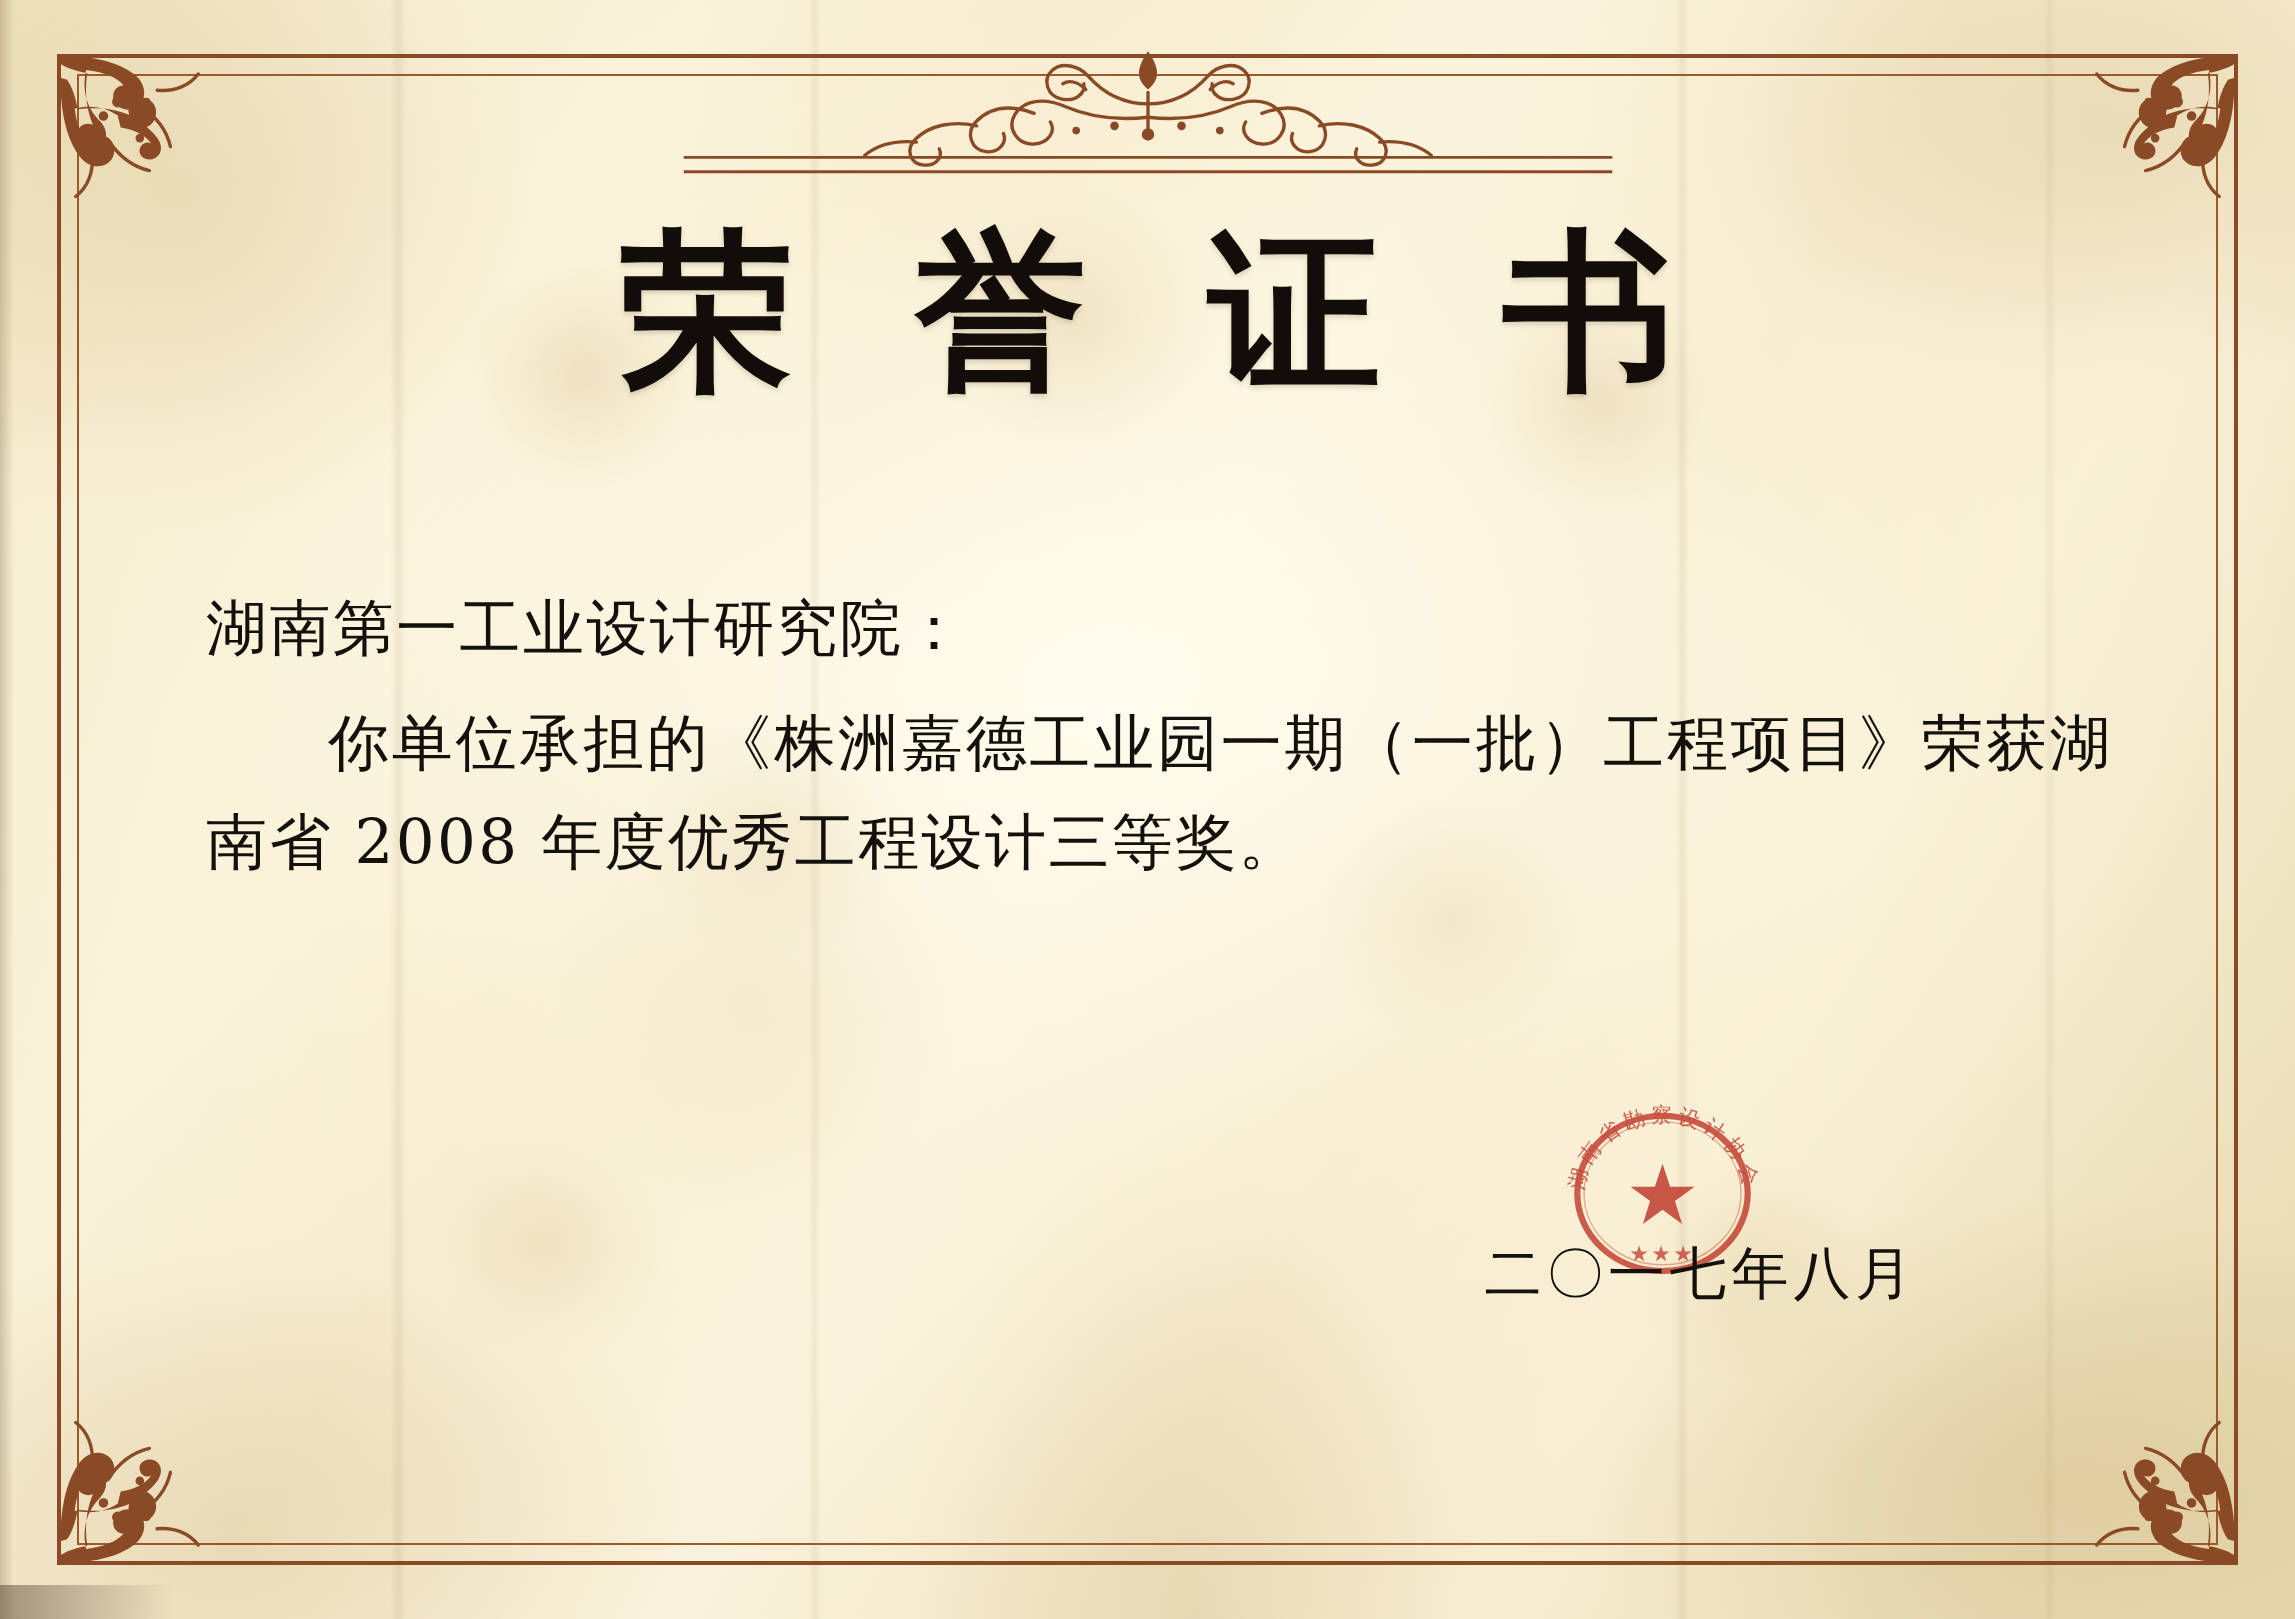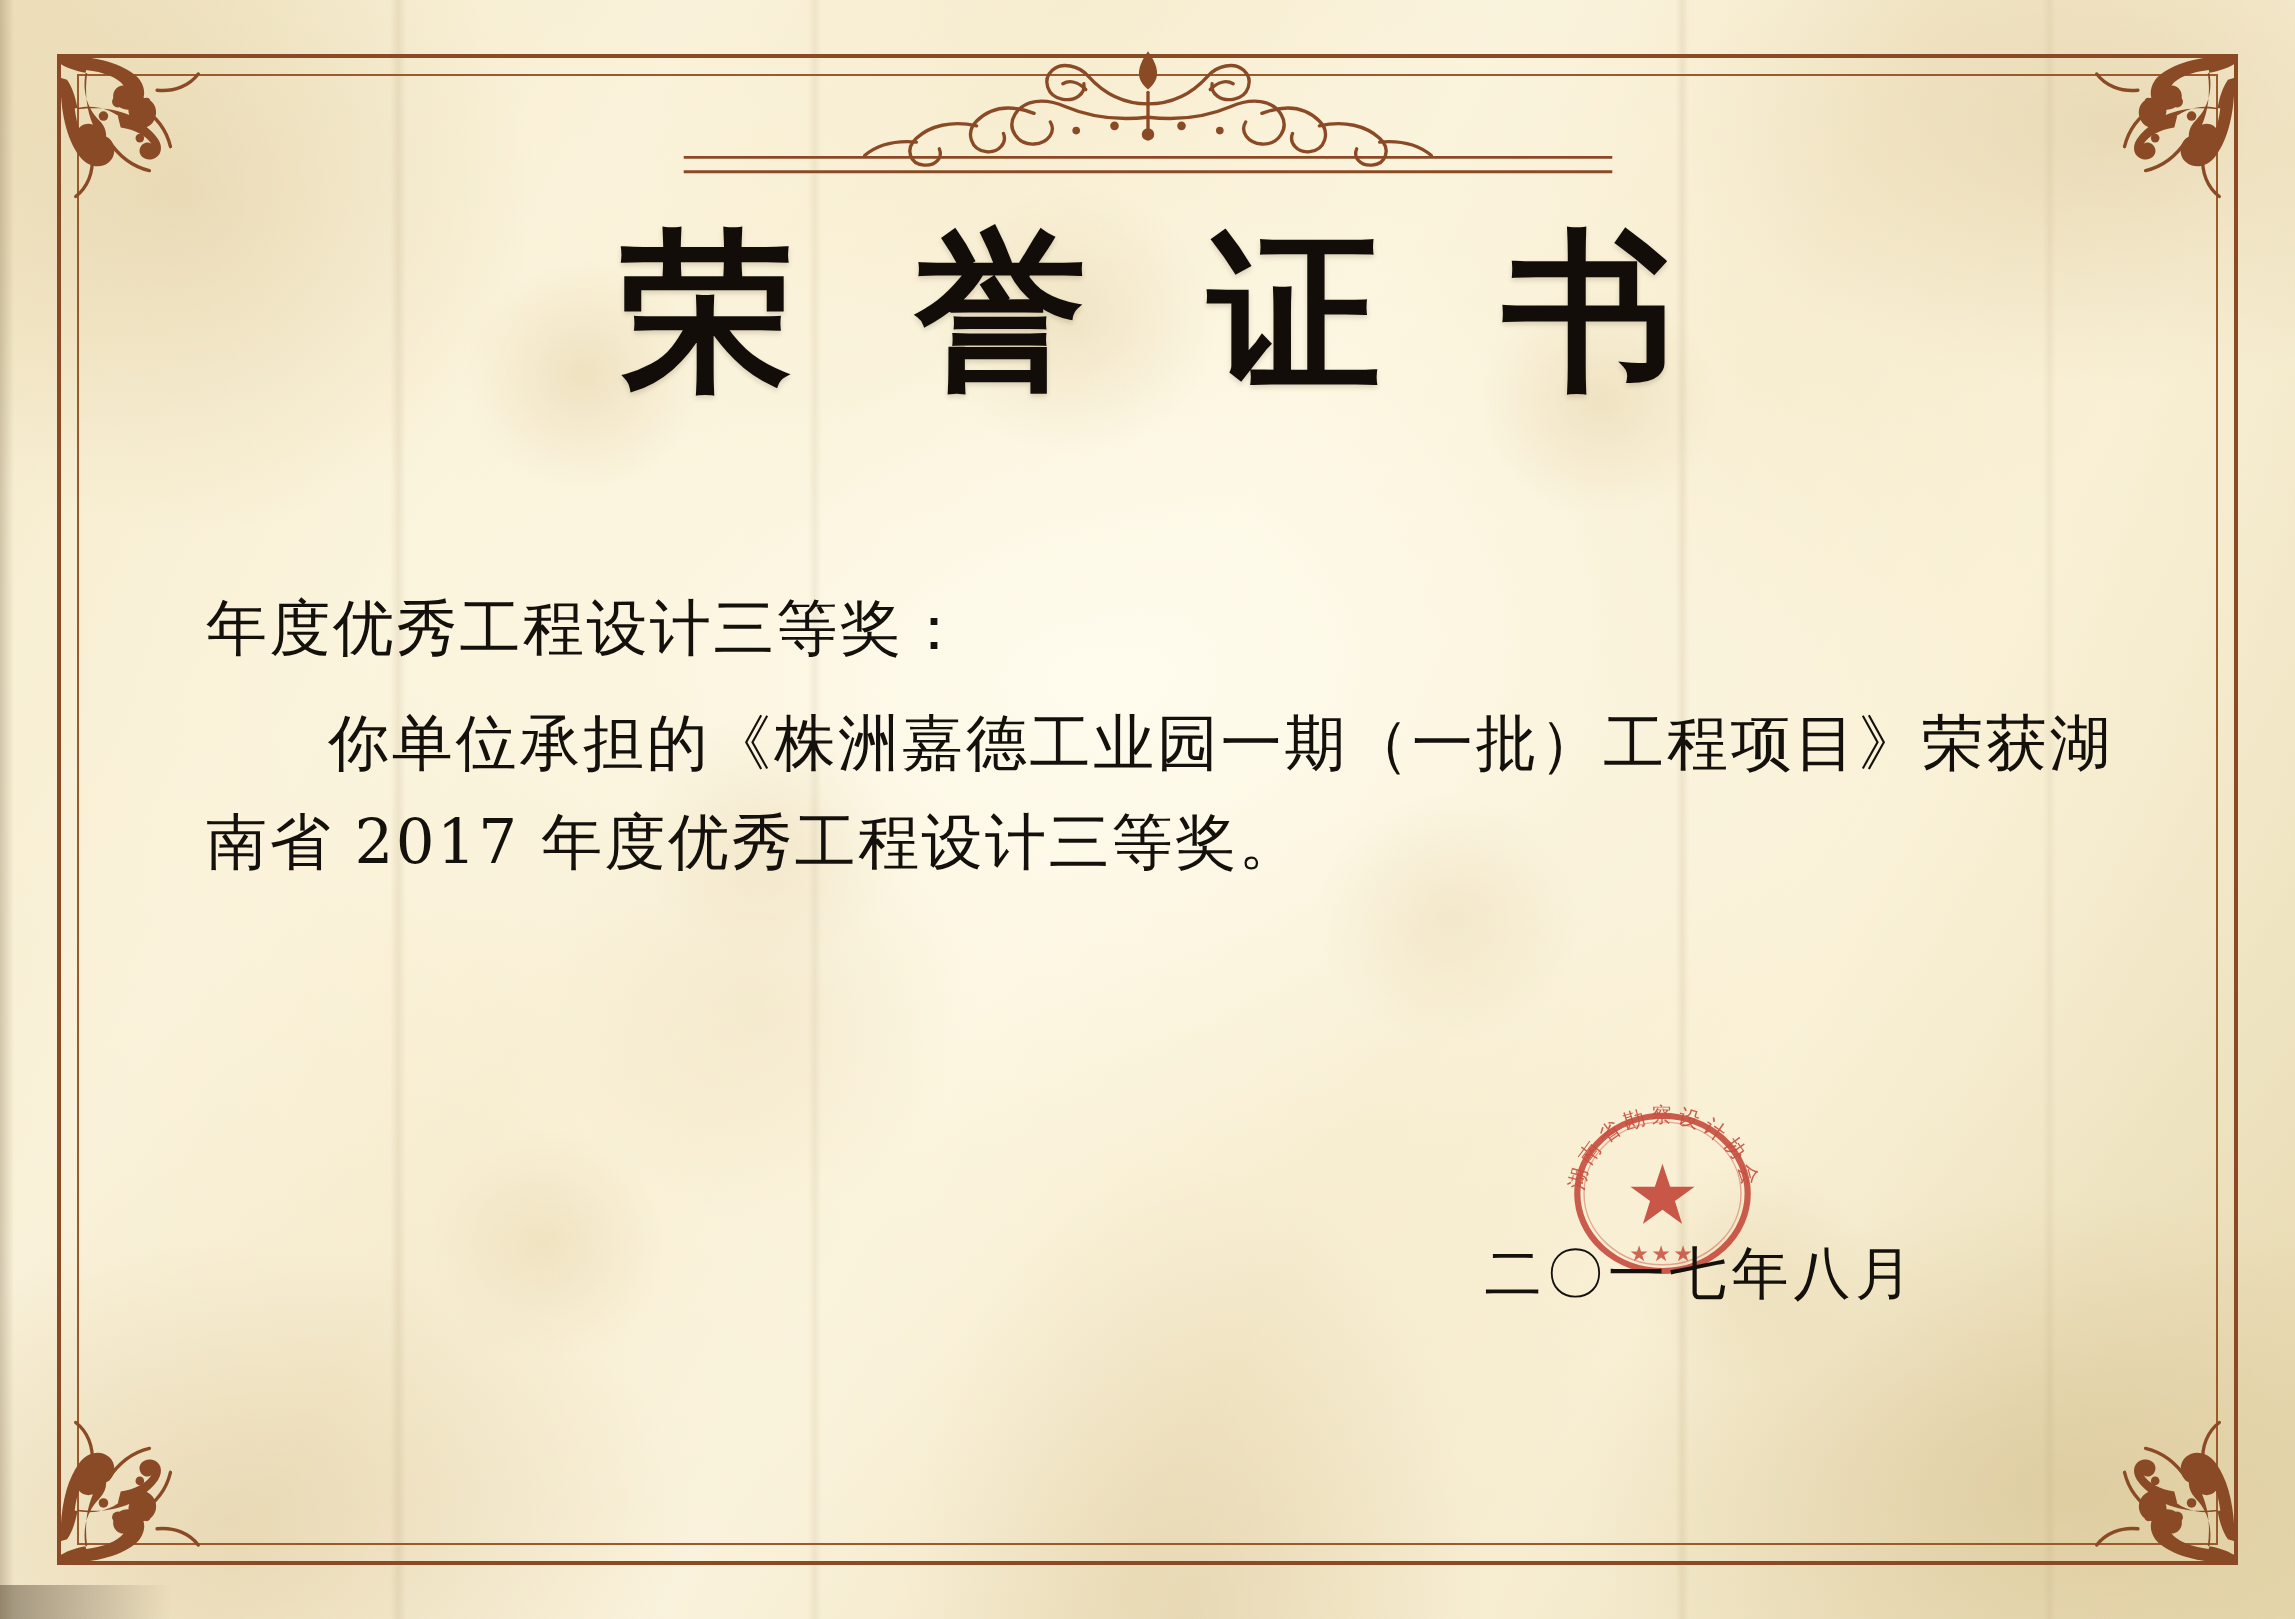--- a/index.html
+++ b/index.html
@@ -303,22 +303,22 @@
         <path d="M130 200 C152 234, 182 256, 216 264"></path>
         <path d="M232 96 C268 100, 300 86, 318 62"></path>
         <path d="M96 232 C100 268, 86 300, 62 318"></path>
       </g>
     </svg>
   </div>
 
   <div class="title">荣 誉 证 书</div>
 
   <div class="body-text">
-    <p class="addressee">年度优秀工程设计三等奖：</p>
-    <p class="para">你单位承担的《株洲嘉德工业园一期（一批）工程项目》荣获湖南省 2017 年度优秀工程设计三等奖。</p>
+    <p class="addressee">湖南第一工业设计研究院：</p>
+    <p class="para">你单位承担的《株洲嘉德工业园一期（一批）工程项目》荣获湖南省 2008 年度优秀工程设计三等奖。</p>
   </div>
 
   <div class="seal">
     <svg viewBox="0 0 520 420" xmlns="http://www.w3.org/2000/svg">
       <defs>
         <path id="sealring" d="M 260,405 m 0,-185 a 185,170 0 1,1 -0.1,0"></path>
         <path id="sealringtxt" d="M 95,215 a 168,152 0 1,1 336,0"></path>
       </defs>
       <ellipse cx="260" cy="212" rx="178" ry="162" fill="none" stroke="#c0392b" stroke-width="13" opacity="0.92"></ellipse>
       <ellipse cx="260" cy="212" rx="164" ry="149" fill="none" stroke="#c0392b" stroke-width="3" opacity="0.45"></ellipse>

